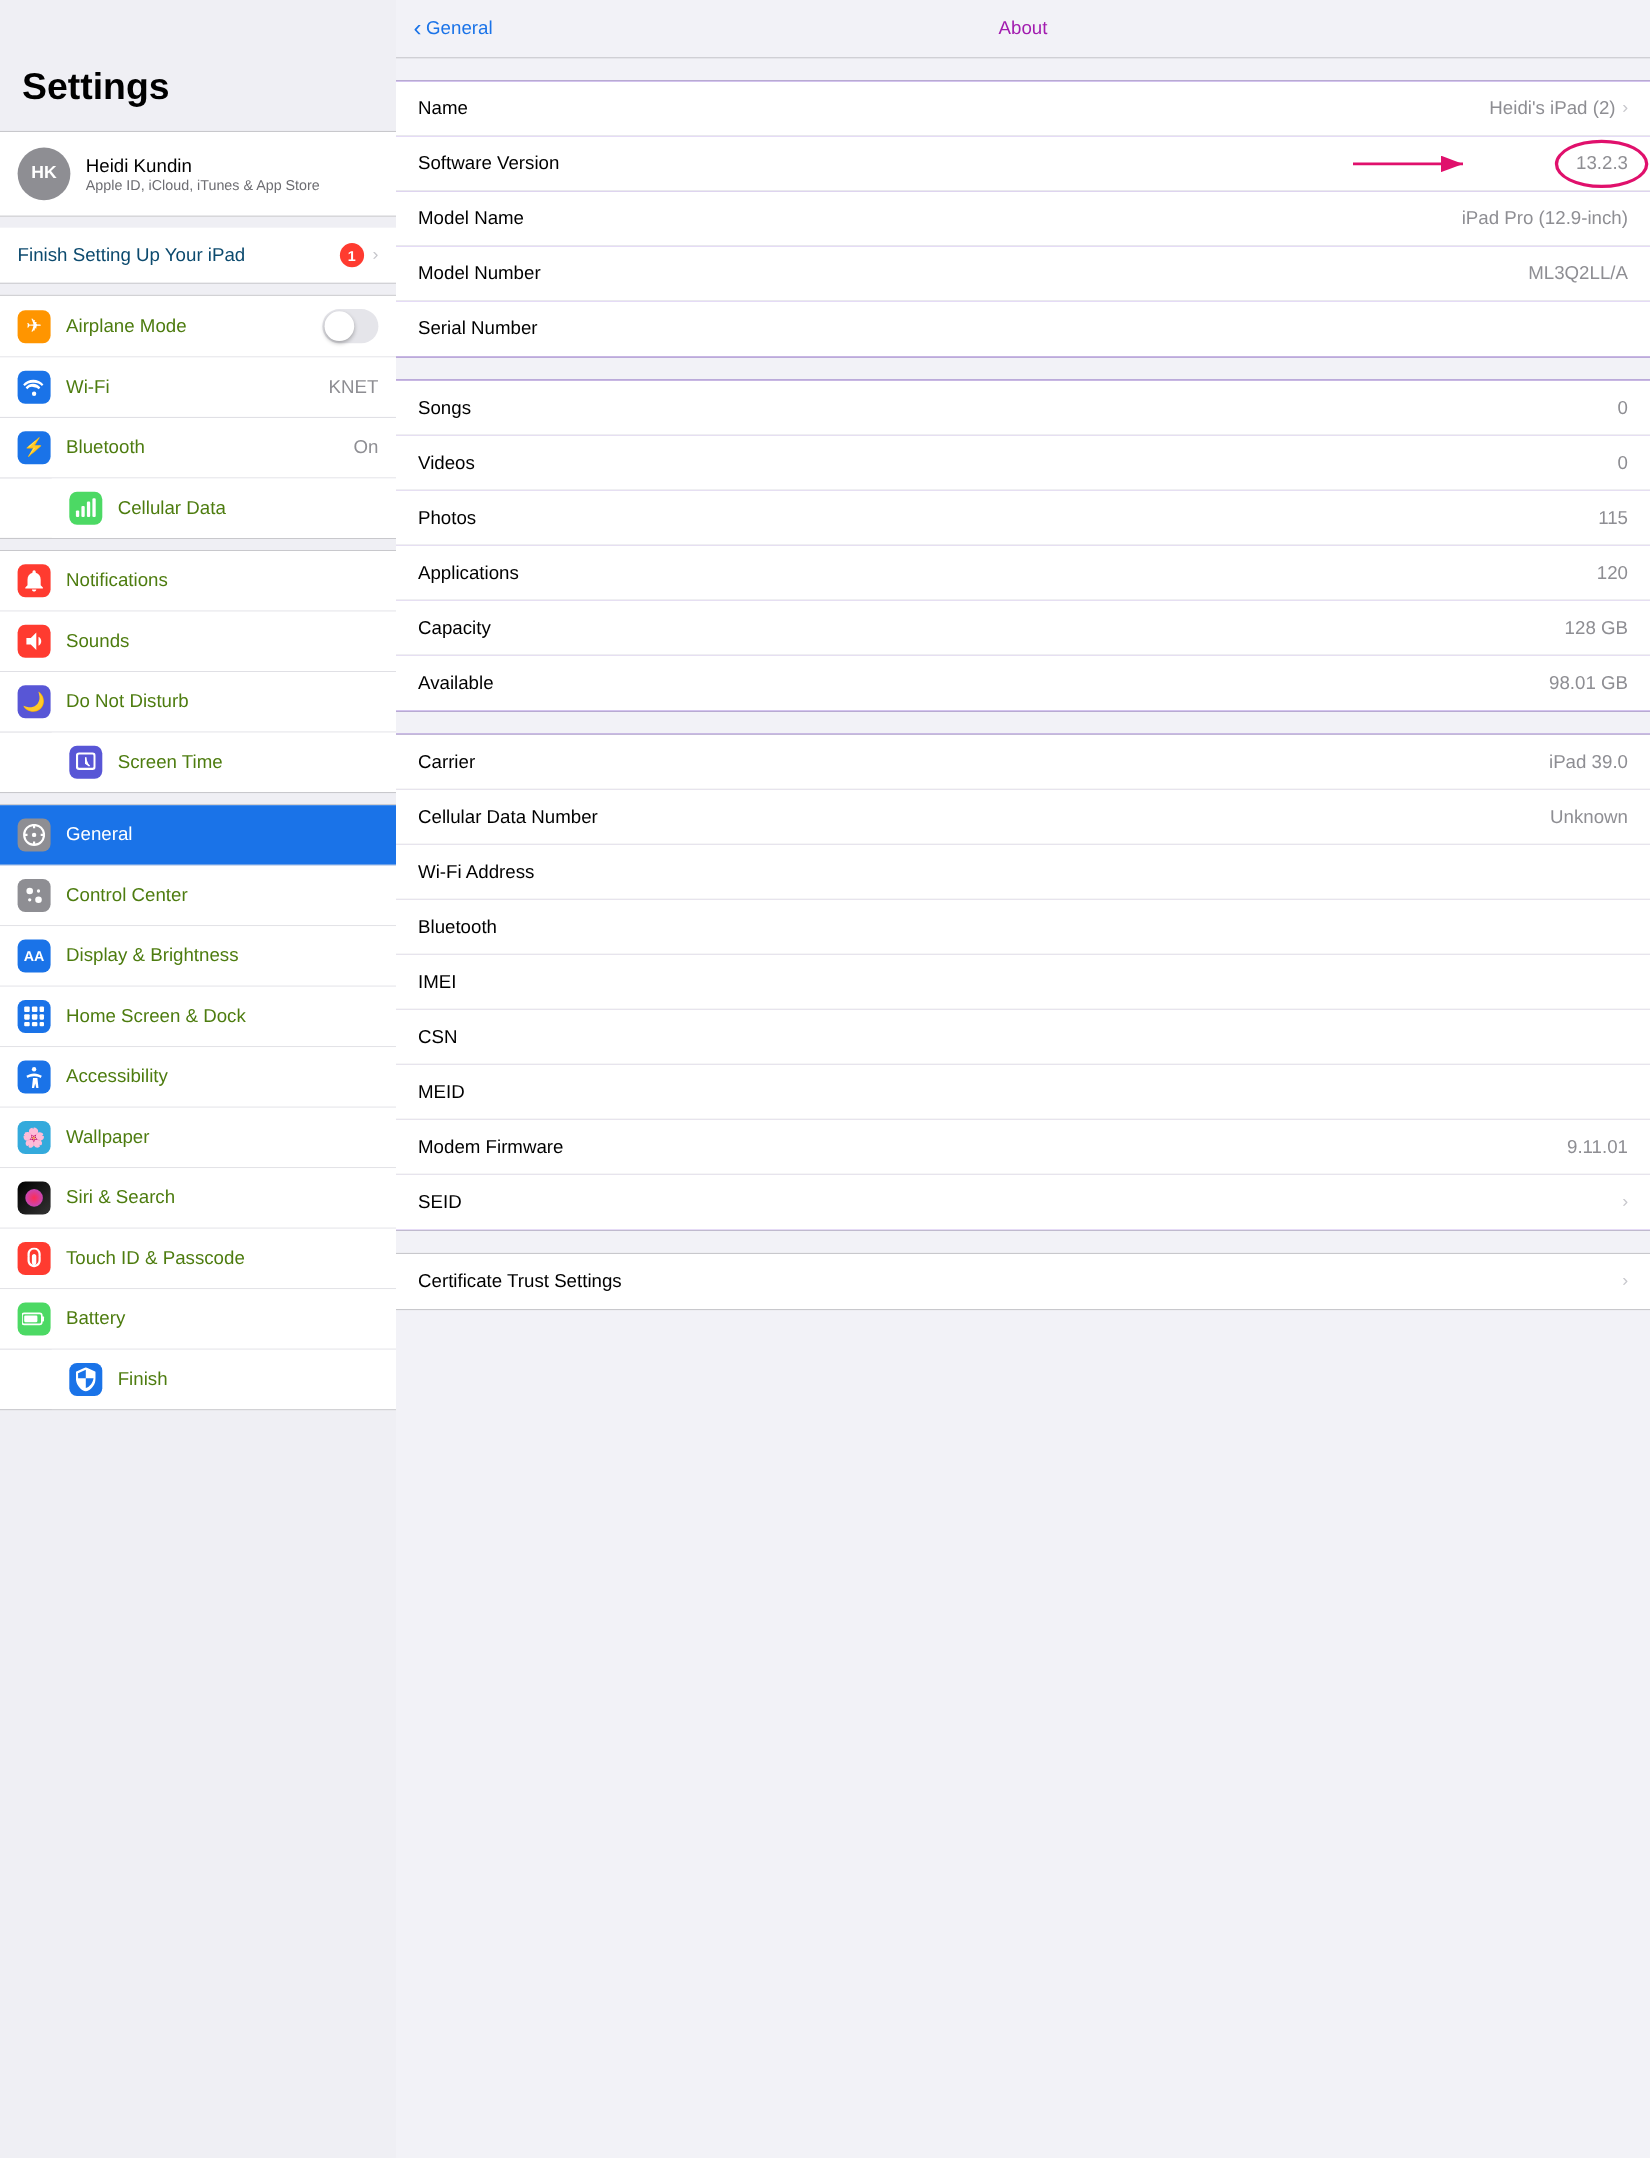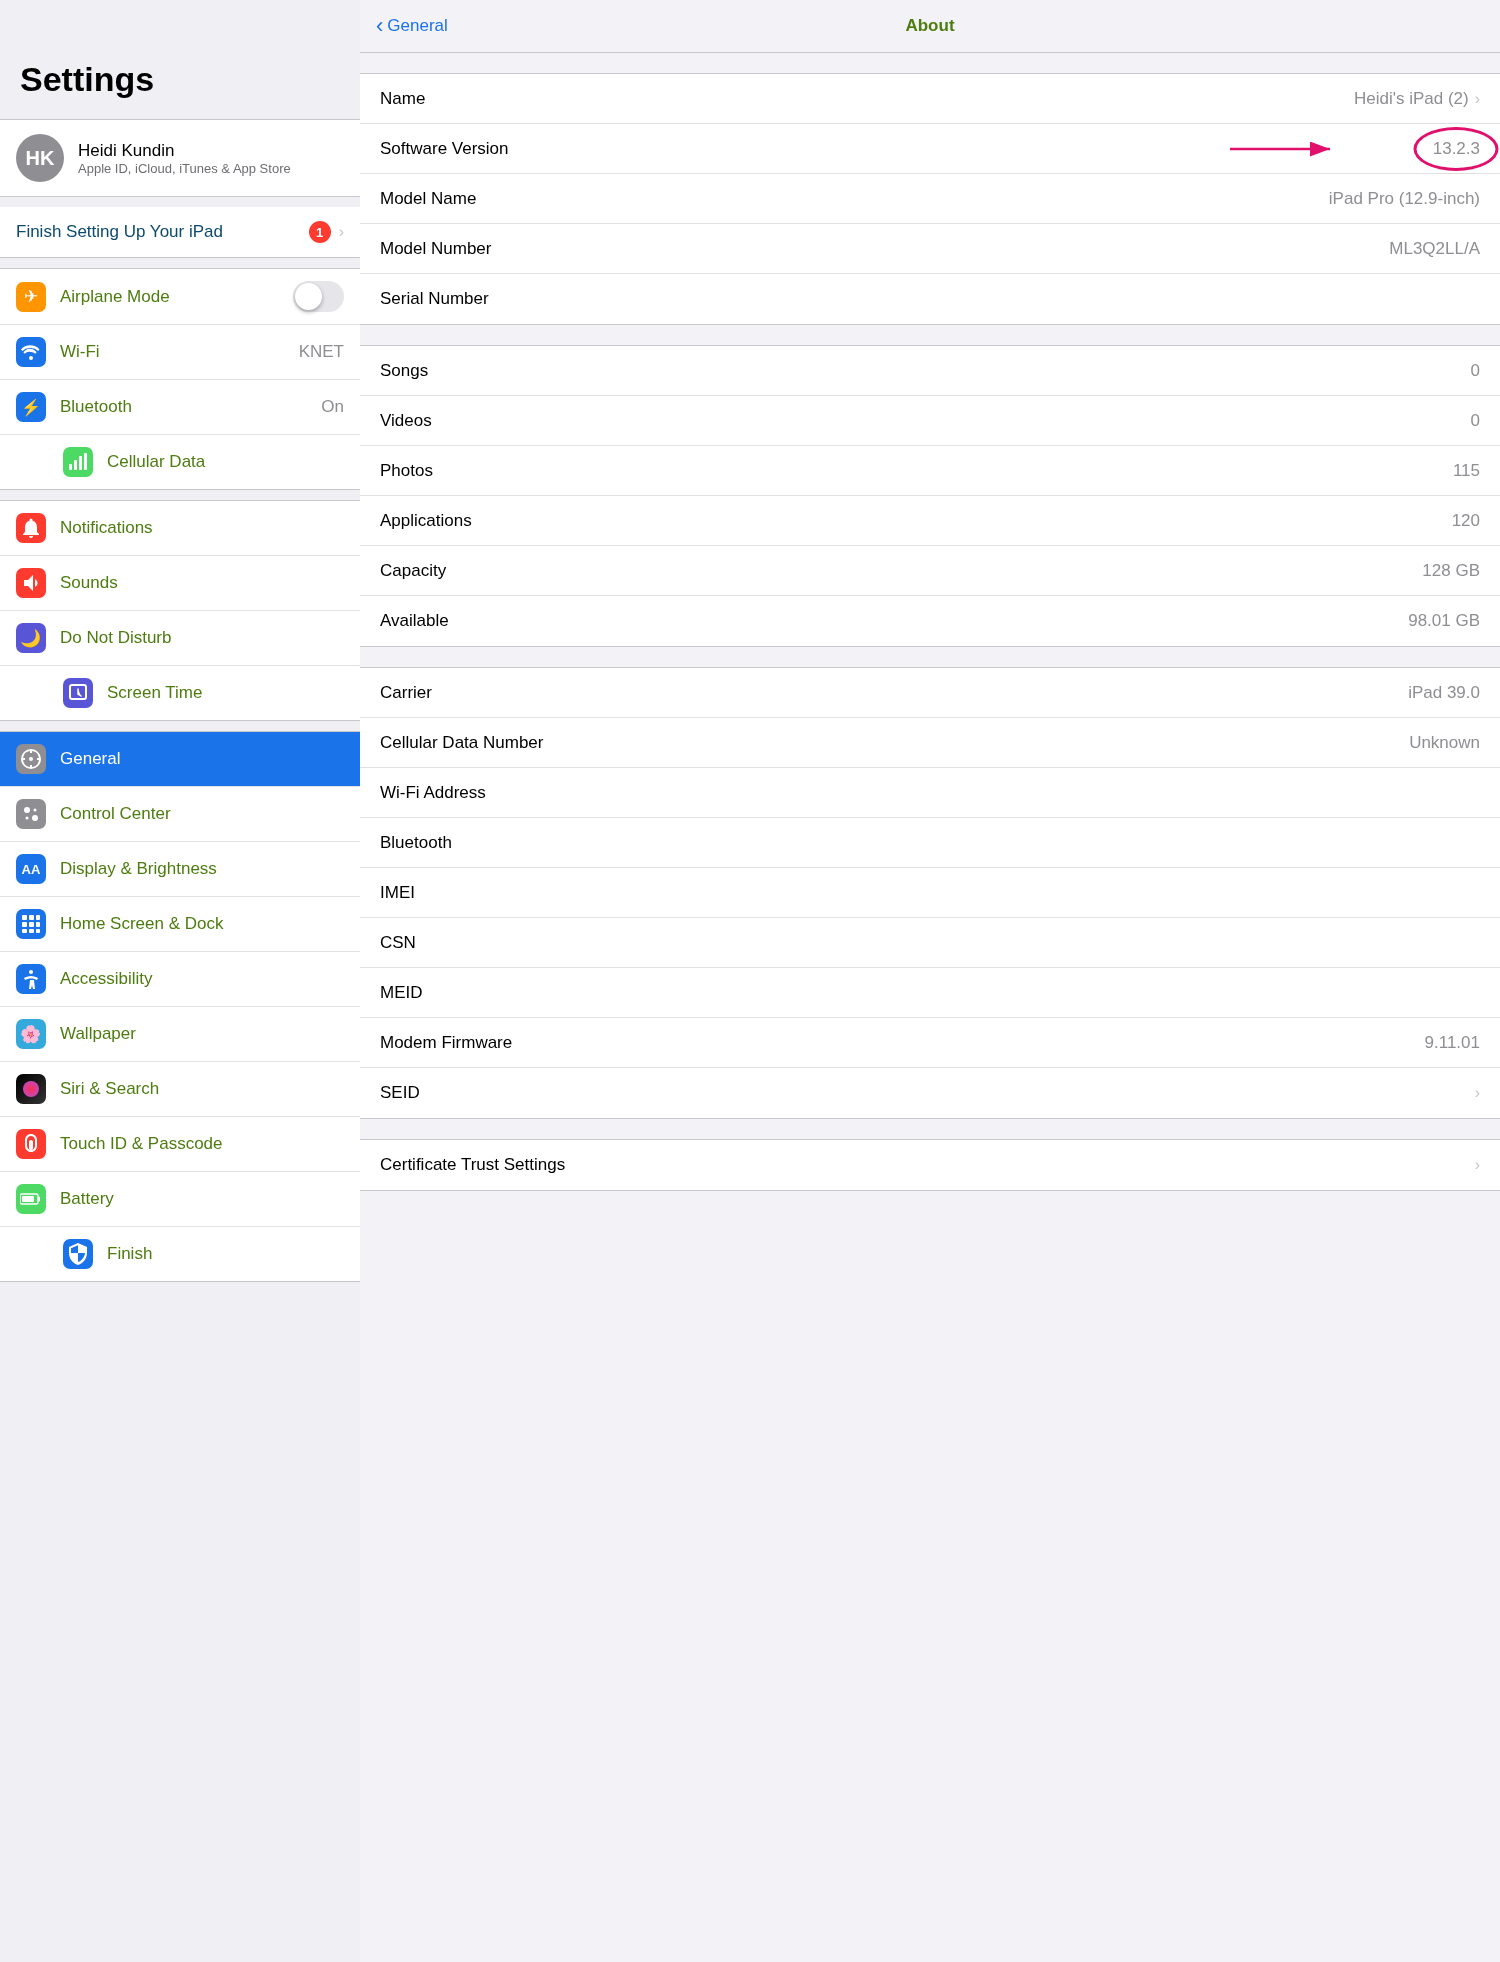--- a/index.html
+++ b/index.html
@@ -40,21 +40,21 @@
 
     .avatar {
       width: 48px;
       height: 48px;
       border-radius: 24px;
       background: #8e8e93;
       display: flex;
       align-items: center;
       justify-content: center;
       color: #fff;
-      font-size: 20px;
+      font-size: 16px;
       font-weight: 600;
       margin-right: 14px;
       flex-shrink: 0;
     }
 
     .user-info .user-name {
       font-size: 17px;
       font-weight: 500;
       color: #000;
     }
@@ -201,22 +201,22 @@
       cursor: pointer;
     }
 
     .nav-back-icon {
       font-size: 22px;
       margin-right: 4px;
     }
 
     .nav-title {
       font-size: 17px;
-      font-weight: 700;
-      color: #4d7c0f;
+      font-weight: 400;
+      color: #a21caf;
       text-align: center;
     }
 
     .content-area {
       padding: 0;
     }
 
     .table-group {
       background: #6d28d9;
       margin-top: 20px;

